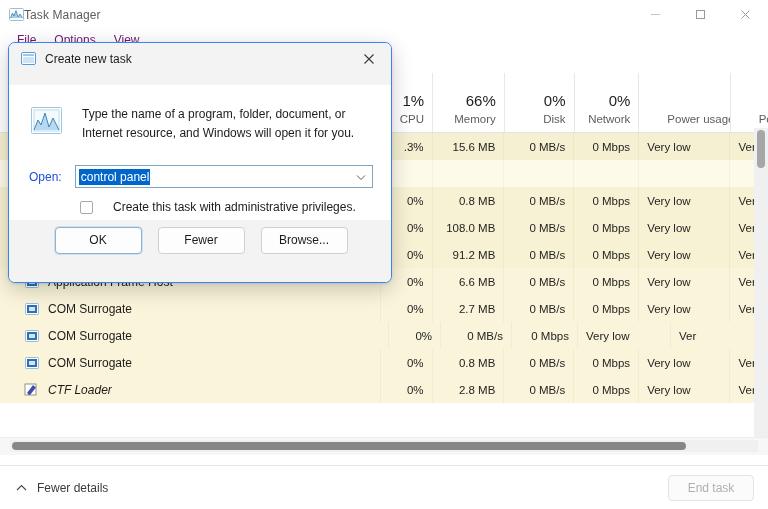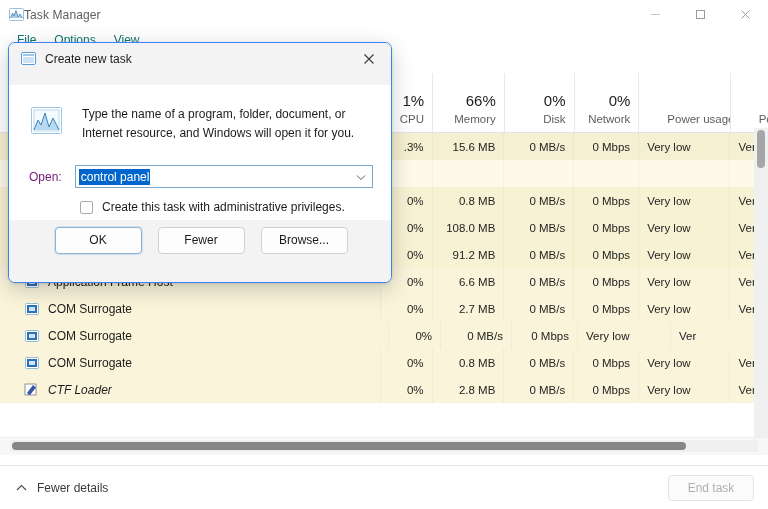--- a/index.html
+++ b/index.html
@@ -45,21 +45,21 @@
 
   
   .menubar {
     position: absolute; top: 29px; left: 0;
     width: 768px; height: 22px;
     background: #ffffff;
     display: flex; align-items: center;
     padding-left: 8px;
   }
   .menuitem {
-    font-size: 12px; color: #0f766e;
+    font-size: 12px; color: #701a75;
     padding: 2px 9px;
   }
 
   
   .tablewrap {
     position: absolute; top: 55px; left: 0;
     width: 768px; height: 410px;
     background: #ffffff;
     overflow: hidden;
   }
@@ -216,21 +216,21 @@
     margin-top: 2px;
   }
   .desc-text {
     font-size: 12px; color: #1c1c1c; line-height: 19px;
   }
   .openrow {
     display: flex; align-items: center;
     padding: 22px 20px 0 20px;
     gap: 13px;
   }
-  .openlbl { font-size: 12px; color: #701a75; }
+  .openlbl { font-size: 12px; color: #1d4ed8; }
   .combo {
     position: relative;
     flex: 1; height: 23px;
     border: 1px solid #7ca6c8;
     background: #ffffff;
     display: flex; align-items: center;
   }
   .combo-val {
     margin-left: 3px;
     font-size: 12px;
@@ -238,21 +238,21 @@
     background: #0066cc;
     padding: 1px 1px 1px 2px;
   }
   .combo-caret {
     position: absolute; right: 6px; top: 0; height: 23px;
     display: flex; align-items: center; color: #4f4f4f;
   }
   .chkrow {
     display: flex; align-items: center;
     padding: 12px 20px 0 71px;
-    gap: 9px;
+    gap: 20px;
   }
   .chkbox {
     width: 13px; height: 13px;
     border: 1px solid #a9a9a9;
     background: #fff; border-radius: 2px;
     flex: 0 0 13px;
   }
   .chklbl { font-size: 12px; color: #1c1c1c; }
   .btnrow {
     position: absolute; bottom: 0; left: 0;

